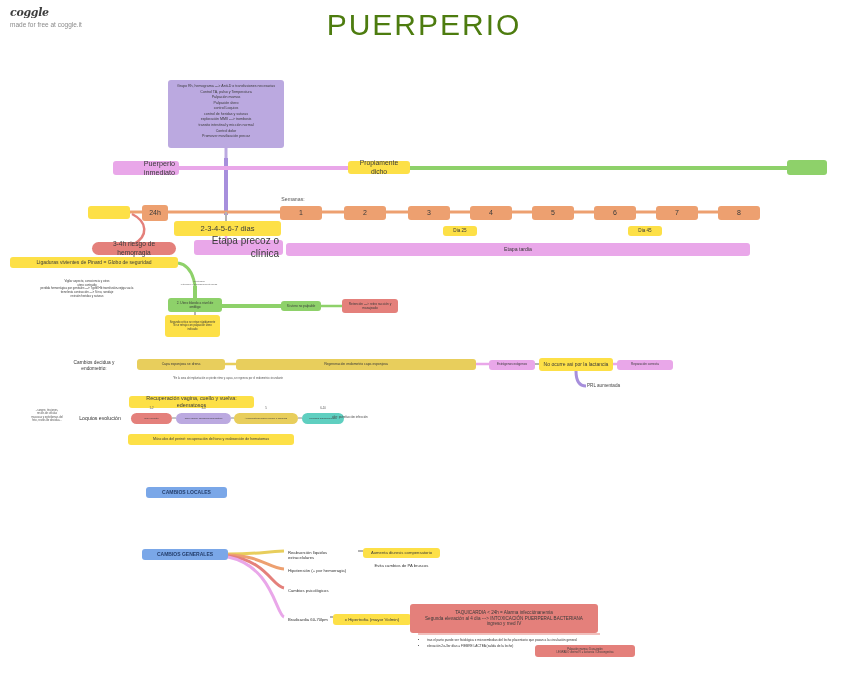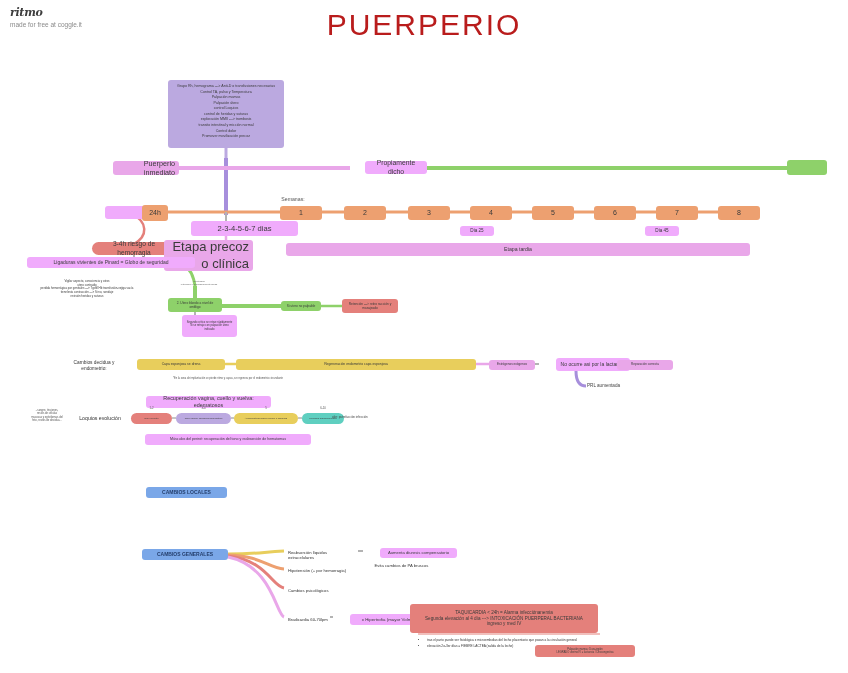--- a/index.html
+++ b/index.html
@@ -37,38 +37,38 @@
     color: #8a8a8a;
     margin-top: 2px;
   }
 
   
   #page-title {
     left: 0; top: 8px; width: 848px;
     text-align: center;
     font-size: 30px;
     letter-spacing: 2px;
-    color: #b91c1c;
+    color: #4d7c0f;
     font-weight: normal;
   }
 
   
   .node {
     position: absolute;
     border-radius: 3px;
     text-align: center;
     color: #3a3a3a;
     line-height: 1.25;
     padding: 2px 4px;
     display: flex;
     align-items: center;
     justify-content: center;
     white-space: pre-line;
   }
-  .grey   { background: #f0abfc; margin-left: 17px; }
+  .grey   { background: #fde047; }
   .orange { background: #eda070; }
   .purple { background: #e9a7e9; text-align: right; }
   .violet { background: #bba9e0; }
   .green  { background: #8ed16a; }
   .red    { background: #e4807b; }
   .yellow { background: #e8ce5c; }
   .blue   { background: #7aa7e8; }
   .teal   { background: #5fcfc0; }
   .salmon { background: #e4807b; }
   .plain  { background: transparent; }
@@ -99,21 +99,21 @@
 
   .week { width: 42px; height: 14px; top: 206px; font-size: 7px; }
   #w1 { left: 280px; } #w2 { left: 344px; } #w3 { left: 408px; }
   #w4 { left: 470px; } #w5 { left: 532px; } #w6 { left: 594px; }
   #w7 { left: 656px; } #w8 { left: 718px; }
 
   #n-dia25 { left: 443px; top: 226px; width: 34px; height: 10px; font-size: 4.6px; }
   #n-dia45 { left: 628px; top: 226px; width: 34px; height: 10px; font-size: 4.6px; }
 
   #n-riesgo { left: 92px; top: 242px; width: 84px; height: 13px; font-size: 6.6px; border-radius: 7px; }
-  #n-etapa-precoz { left: 164px; top: 240px; width: 89px; height: 31px; font-size: 13px; }
+  #n-etapa-precoz { left: 194px; top: 240px; width: 89px; height: 15px; font-size: 10px; }
   #n-etapa-tardia { left: 286px; top: 243px; width: 464px; height: 13px; font-size: 5.2px; }
 
   #n-ligaduras { left: 10px; top: 257px; width: 168px; height: 11px; font-size: 5px; }
   #n-vigilar { left: 10px; top: 278px; width: 154px; font-size: 2.9px; background: transparent; }
 
   #n-hipotens-lbl { left: 160px; top: 278px; width: 78px; font-size: 2.4px; background: transparent; color: #666; }
 
   #n-utero-bimodal { left: 168px; top: 298px; width: 54px; height: 14px; font-size: 3.2px; }
   #n-segundo { left: 165px; top: 315px; width: 55px; height: 22px; font-size: 2.7px; }
   #n-si-no { left: 281px; top: 301px; width: 40px; height: 10px; font-size: 3.2px; }
@@ -221,21 +221,21 @@
     <path d="M228,555 C262,556 268,568 284,569" stroke="#eda070" stroke-width="3" fill="none"></path>
     <path d="M228,556 C266,560 272,586 284,588" stroke="#e4807b" stroke-width="3" fill="none"></path>
     <path d="M228,557 C272,566 276,614 284,617" stroke="#e9a7e9" stroke-width="3" fill="none"></path>
     <path d="M358,551 L363,551" stroke="#b3b3b3" stroke-width="2" fill="none"></path>
     <path d="M330,617 L333,617" stroke="#b3b3b3" stroke-width="2" fill="none"></path>
 
     <path d="M418,634 L600,634" stroke="#e4807b" stroke-width="1.2" fill="none"></path>
   </svg>
 
   <div class="abs" id="logo-wrap">
-    <div id="logo-mark">ritmo</div>
+    <div id="logo-mark">coggle</div>
     <div id="logo-sub">made for free at coggle.it</div>
   </div>
 
   <div class="abs" id="page-title">PUERPERIO</div>
 
   <div class="node" id="top-box">
     <div class="inner">Grupo Rh, hemograma ---&gt; Anti-D o transfusiones necesarias
 Control TA, pulso y Temperatura
 Palpación mamas
 Palpación útero

